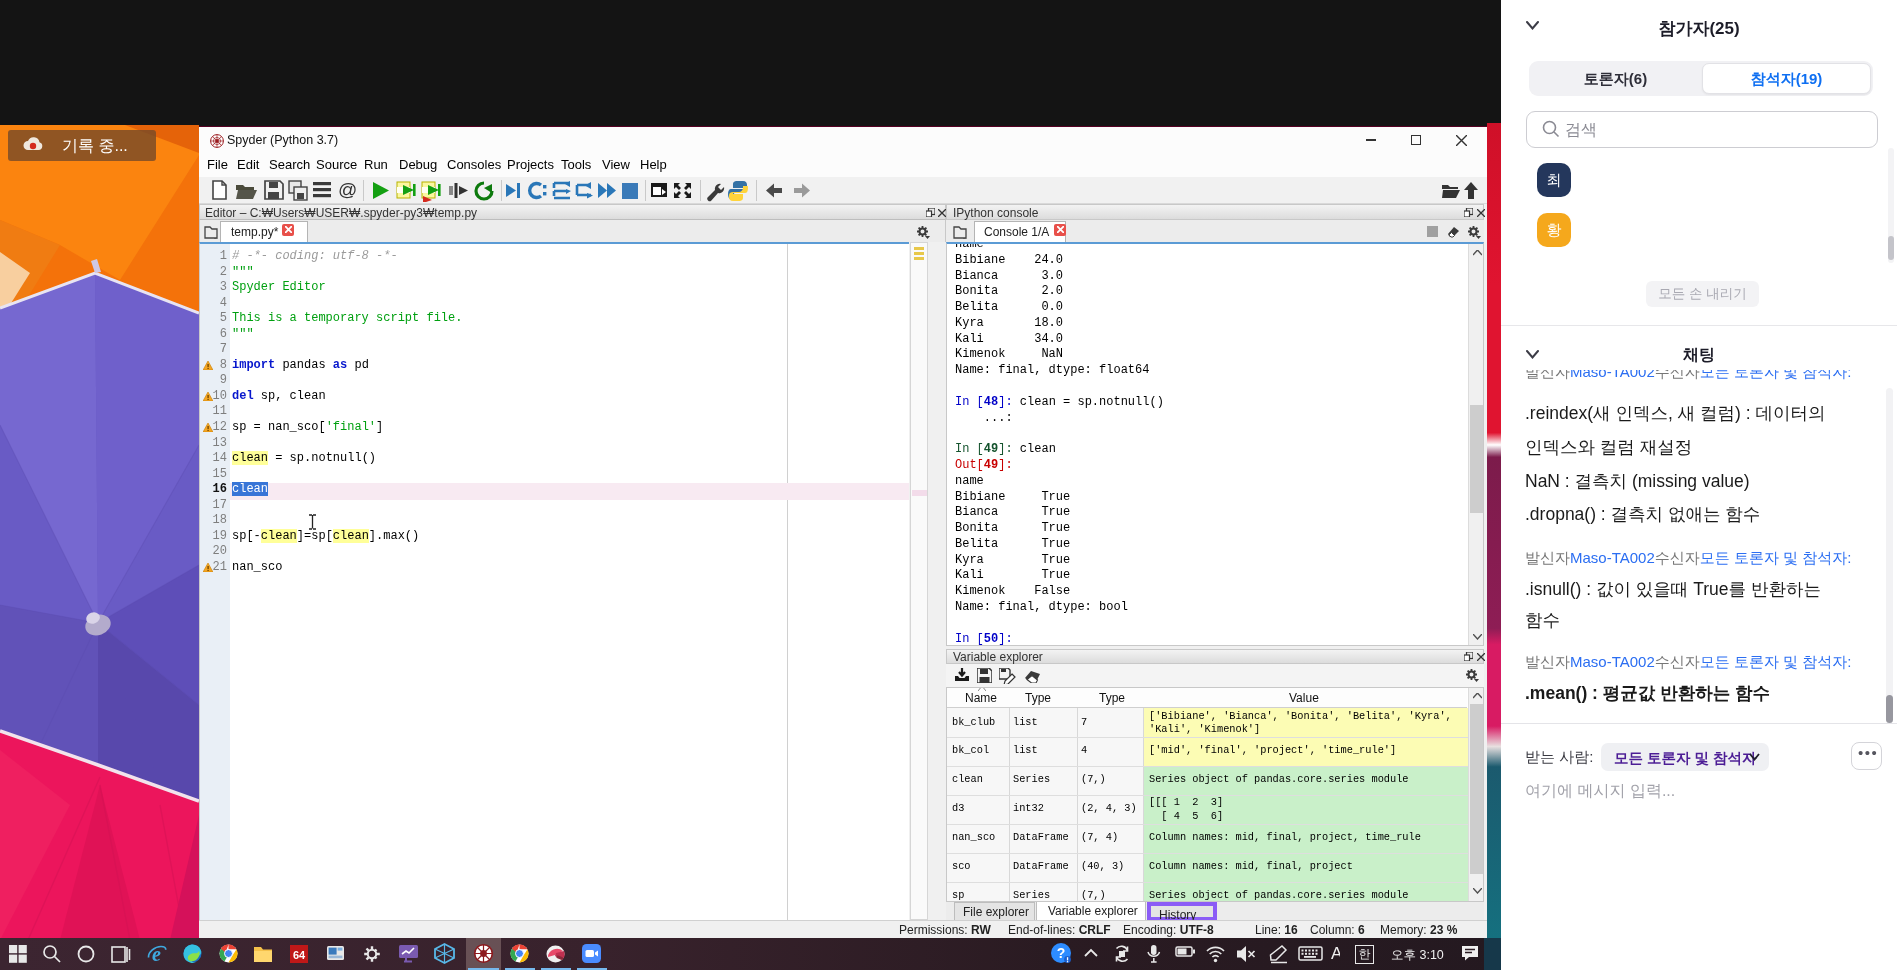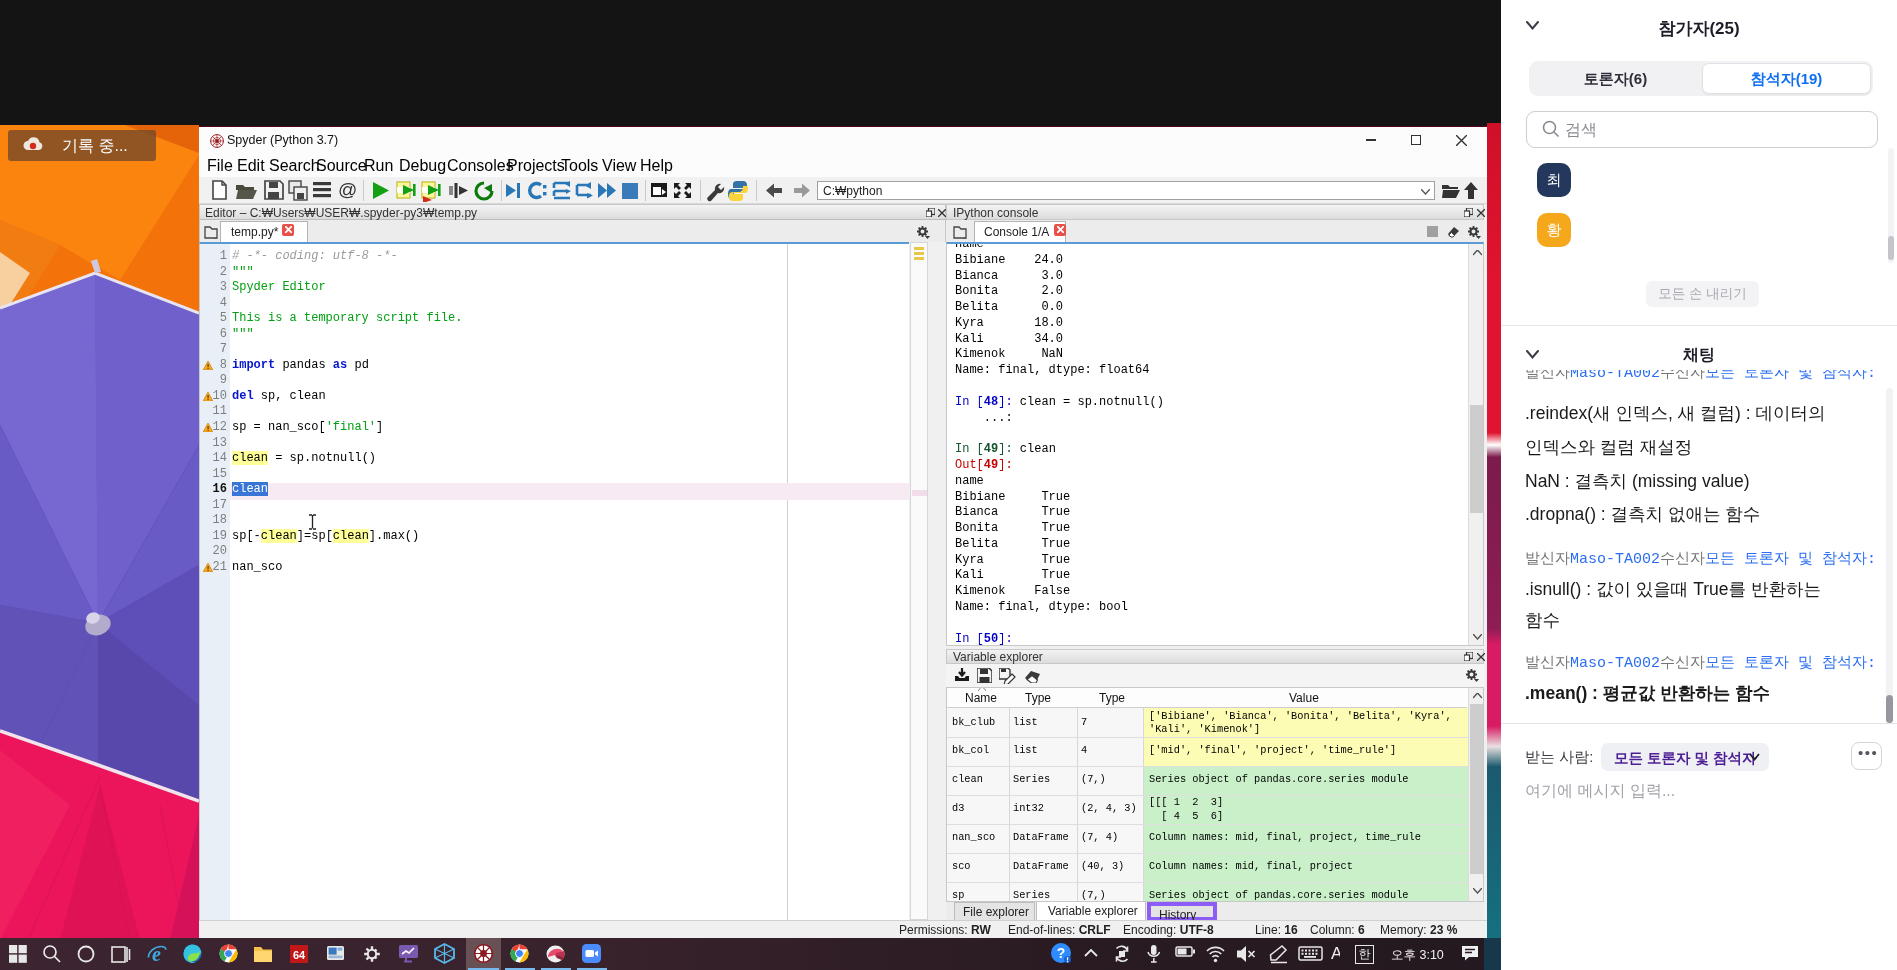--- a/index.html
+++ b/index.html
@@ -3,21 +3,21 @@
 <meta charset="utf-8">
 <style>
   * { margin:0; padding:0; box-sizing:border-box; }
   html,body { width:1897px; height:970px; overflow:hidden; background:#fff;
     font-family:"Liberation Sans", sans-serif; }
   #stage { position:absolute; left:0; top:0; width:1897px; height:970px; overflow:hidden; }
   .abs { position:absolute; }
   .mono { font-family:"Liberation Mono", monospace; }
   .msg { font-size:17.5px; color:#1a1a1a; }
   .snd { font-size:15px; color:#767676; }
-  .snd span { color:#2b6ef2;font-family:Liberation Mono, monospace; }
+  .snd span { color:#2b6ef2; }
   pre { font-family:"Liberation Mono", monospace; }
 </style>
 </head>
 <body>
 <div id="stage">
 
   <div class="abs" style="left:0;top:0;width:1501px;height:126px;background:#141414;"></div>
 
   <div class="abs" id="photoL" style="left:0;top:125px;width:199px;height:813px;overflow:hidden;">
     <svg width="199" height="815">
@@ -75,21 +75,21 @@
         <circle cx="7" cy="7" r="3.6" fill="none" stroke="#9b1c20" stroke-width=".7"></circle>
       <circle cx="7" cy="7" r="1.9" fill="#9b1c20"></circle>
     </svg>
     <div class="abs" style="left:28px;top:6px;font-size:12.5px;color:#111;">Spyder (Python 3.7)</div>
     <div class="abs" style="left:1167px;top:12px;width:10px;height:1.6px;background:#333;"></div>
     <div class="abs" style="left:1212px;top:8px;width:10px;height:10px;border:1.4px solid #333;"></div>
     <svg class="abs" style="left:1257px;top:8px;" width="11" height="11">
         <path d="M0 0 L11 11 M11 0 L0 11" stroke="#333" stroke-width="1.4"></path>
       </svg>
 
-    <div class="abs" style="left:0;top:26px;width:1288px;height:24px;background:#fcfcfc;font-size:16px;color:#000;">
+    <div class="abs" style="left:0;top:26px;width:1288px;height:24px;background:#fcfcfc;font-size:13px;color:#000;">
       <span class="abs" style="left:8px;top:4px;">File</span>
       <span class="abs" style="left:38px;top:4px;">Edit</span>
       <span class="abs" style="left:70px;top:4px;">Search</span>
       <span class="abs" style="left:117px;top:4px;">Source</span>
       <span class="abs" style="left:165px;top:4px;">Run</span>
       <span class="abs" style="left:200px;top:4px;">Debug</span>
       <span class="abs" style="left:248px;top:4px;">Consoles</span>
       <span class="abs" style="left:308px;top:4px;">Projects</span>
       <span class="abs" style="left:362px;top:4px;">Tools</span>
       <span class="abs" style="left:403px;top:4px;">View</span>
@@ -212,26 +212,20 @@
             <path d="M10 0 c-5 0-5 2-5 4 v3 h10 v1 H3 c-2 0-3 2-3 5 s1 5 3 5 h2 v-3 c0-2 2-4 4-4 h6 c2 0 4-1 4-3 V4 c0-2 -1-4 -4-4 Z" fill="#3572a5"></path>
             <path d="M10 20 c5 0 5-2 5-4 v-3 H5 v-1 h12 c2 0 3-2 3-5 0 0 0-1-.2-2 H15 v2 c0 2-2 4-4 4 H5 c-2 0-4 1-4 3 v2 c0 2 1 4 4 4 Z" fill="#ffd43b"></path>
           </g>
         <rect x="553" y="1" width="1" height="21" fill="#c9c9c9"></rect>
 
         <path d="M563 11.5 l8 -7 v4.5 h8 v5 h-8 v4.5 Z" fill="#4a4a4a"></path>
 
         <path d="M607 11.5 l-8 -7 v4.5 h-8 v5 h8 v4.5 Z" fill="#9a9a9a"></path>
       </svg>
 
-      <div class="abs" style="left:618px;top:4px;width:618px;height:19px;background:#fff;border:1px solid #a0a0a0;font-size:12px;color:#222;">
-        <span style="position:absolute;left:5px;top:2px;">C:₩python</span>
-        <svg class="abs" style="right:4px;top:7px;" width="9" height="6">
-            <path d="M0 0 L4.5 5 L9 0" stroke="#555" stroke-width="1.4" fill="none"></path>
-          </svg>
-      </div>
       <svg class="abs" style="left:1243px;top:5px;" width="40" height="17">
         <g>
             <path d="M0 3 h6 l2 2 h8 v2 h-16 z" fill="#333"></path>
             <path d="M1 8 h17 l-4 8 h-14 z" fill="#333"></path>
           </g>
         <path d="M29 17 v-9 h-4 l7 -8 l7 8 h-4 v9 Z" fill="#333" transform="translate(-3,0)"></path>
       </svg>
     </div>
 
     <div class="abs" id="edpane" style="left:0;top:77px;width:747px;height:716px;">

